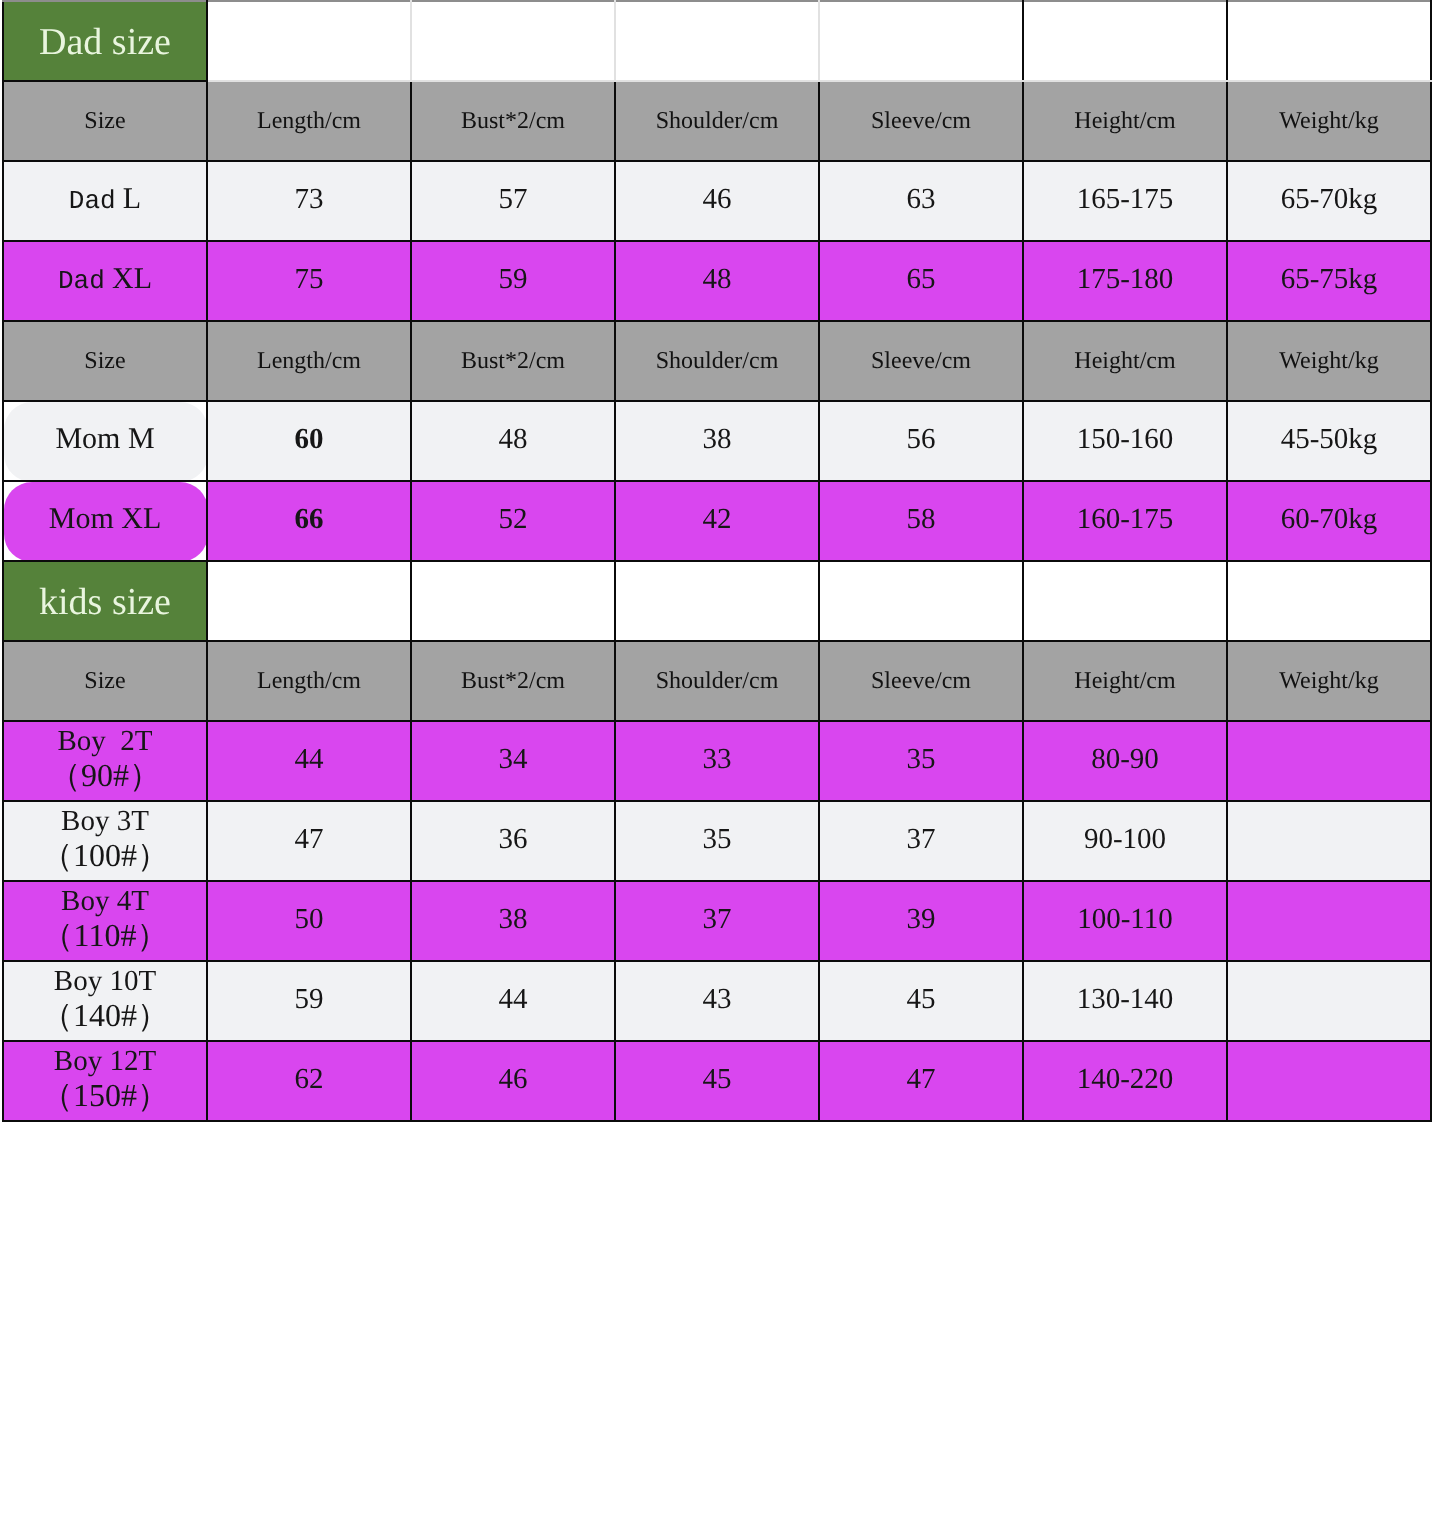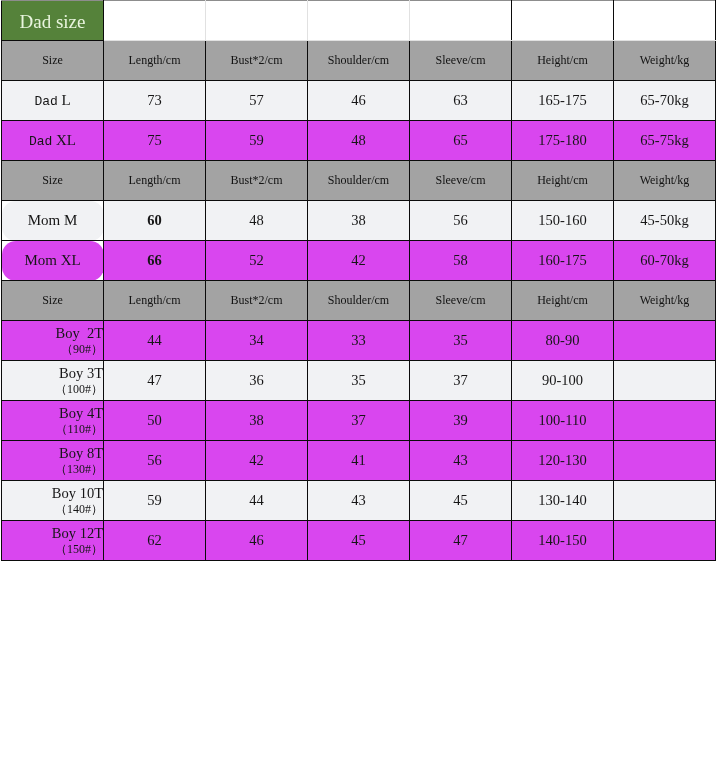--- a/index.html
+++ b/index.html
@@ -68,24 +68,24 @@
   
   #sizechart tr.alt td { background: #F1F2F4; }
   #sizechart tr.base td { background: #d946ef; }
 
   #sizechart td.b { font-weight: bold; }
 
   
   #sizechart td.plainlabel { font-size: 15px; border-radius: 14px; }
   #sizechart td.mixlabel .mono { font-family: "Liberation Mono", monospace; font-size: 13px; }
   #sizechart td.mixlabel .ser  { font-family: "Liberation Serif", serif; font-size: 15px; margin-left: 0px; }
-  #sizechart td.kidlabel { font-size: 16px; line-height: 1.0; padding: 0; white-space: pre; text-align: right; }
+  #sizechart td.kidlabel { font-size: 16px; line-height: 1.0; padding: 0; white-space: pre; }
   #sizechart td.kidlabel span { display: block; }
   #sizechart td.kidlabel .ln1 { font-size: 14.5px; margin-bottom: 2px; }
-  #sizechart td.kidlabel .ln2 { font-size: 12px; }
+  #sizechart td.kidlabel .ln2 { font-size: 16px; }
 </style>
 </head>
 <body>
 
 <table id="sizechart">
 <colgroup>
   <col class="c0">
   <col class="c1">
   <col class="c2">
   <col class="c3">
@@ -159,20 +159,29 @@
   <tr class="base">
     <td class="label plainlabel">Mom XL</td>
     <td class="b">66</td>
     <td>52</td>
     <td>42</td>
     <td>58</td>
     <td>160-175</td>
     <td>60-70kg</td>
   </tr>
 
+  <tr class="banner">
+    <td class="green">kids size</td>
+    <td class="blank"></td>
+    <td class="blank"></td>
+    <td class="blank"></td>
+    <td class="blank"></td>
+    <td class="blank"></td>
+    <td class="blank"></td>
+  </tr>
   <tr class="colhead">
     <td>Size</td>
     <td>Length/cm</td>
     <td>Bust*2/cm</td>
     <td>Shoulder/cm</td>
     <td>Sleeve/cm</td>
     <td>Height/cm</td>
     <td>Weight/kg</td>
   </tr>
   <tr class="base">
@@ -195,41 +204,32 @@
   </tr>
   <tr class="base">
     <td class="label kidlabel"><span class="ln1">Boy 4T</span><span class="ln2">（110#）</span></td>
     <td>50</td>
     <td>38</td>
     <td>37</td>
     <td>39</td>
     <td>100-110</td>
     <td></td>
   </tr>
-  <tr class="base">
-    <td class="label kidlabel"><span class="ln1">Boy 8T</span><span class="ln2">（130#）</span></td>
-    <td>56</td>
-    <td>42</td>
-    <td>41</td>
-    <td>43</td>
-    <td>120-130</td>
-    <td></td>
-  </tr>
   <tr class="alt">
     <td class="label kidlabel"><span class="ln1">Boy 10T</span><span class="ln2">（140#）</span></td>
     <td>59</td>
     <td>44</td>
     <td>43</td>
     <td>45</td>
     <td>130-140</td>
     <td></td>
   </tr>
   <tr class="base">
     <td class="label kidlabel"><span class="ln1">Boy 12T</span><span class="ln2">（150#）</span></td>
     <td>62</td>
     <td>46</td>
     <td>45</td>
     <td>47</td>
-    <td>140-150</td>
+    <td>140-220</td>
     <td></td>
   </tr>
 </tbody>
 </table>
 
 </body></html>

